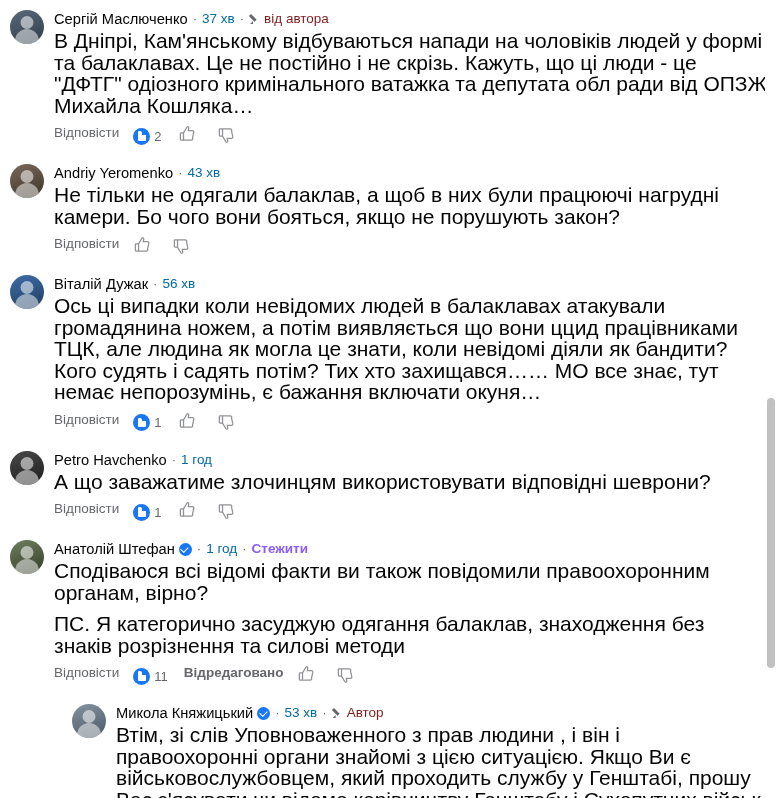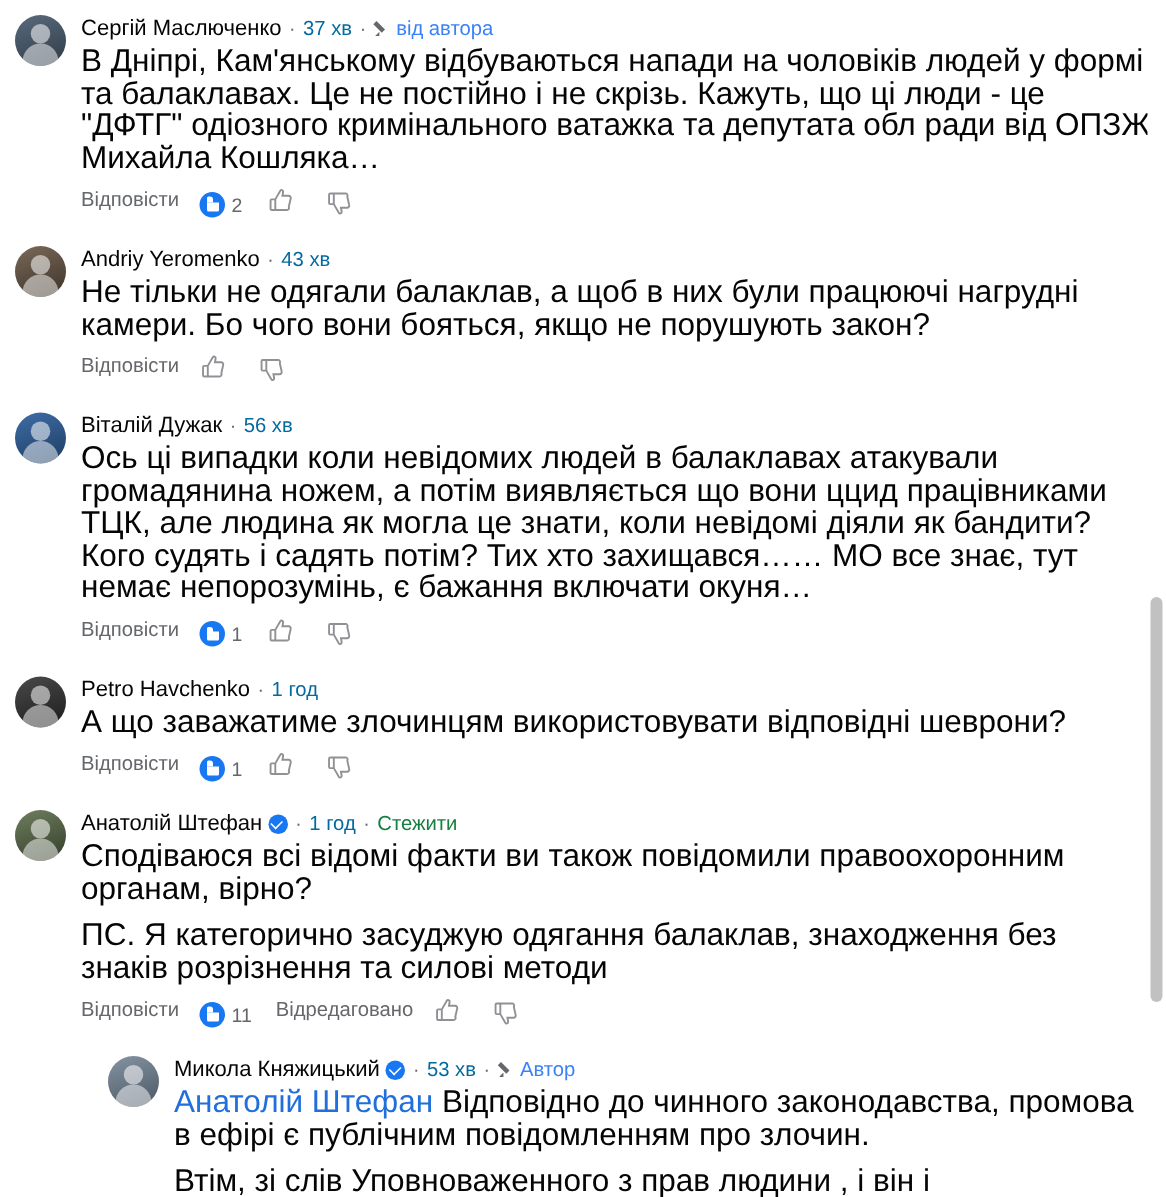--- a/index.html
+++ b/index.html
@@ -110,27 +110,28 @@
   .dot-sep {
     margin: 0 5px;
     color: #65676b;
     font-size: 13px;
   }
   .time {
     color: #0369a1;
     font-size: 13.5px;
   }
   .tag-author {
-    color: #3b82f6;
+    color: #7f1d1d;
     font-size: 13.5px;
   }
   .link-blue {
-    color: #15803d;
+    color: #8b5cf6;
     font-size: 13.5px;
     cursor: pointer;
+    font-weight: bold;
   }
   .pencil-icon {
     display: inline-block;
     width: 12px;
     height: 12px;
     margin-right: 3px;
     position: relative;
     vertical-align: -1px;
   }
   .pencil-icon::before {
@@ -177,20 +178,21 @@
   .reply-btn {
     font-size: 13.5px;
     color: #65676b;
     cursor: pointer;
     margin-right: 14px;
   }
   .edited-label {
     font-size: 13.5px;
     color: #65676b;
     margin-right: 14px;
+    font-weight: bold;
   }
   .reaction-pill {
     display: inline-flex;
     align-items: center;
     margin-right: 16px;
   }
   .like-badge {
     width: 17px;
     height: 17px;
     border-radius: 50%;
@@ -429,21 +431,20 @@
       <div class="body-col">
         <div class="meta-line">
           <span class="author-name">Микола Княжицький</span>
           <span class="verified"></span>
           <span class="dot-sep">·</span>
           <span class="time">53 хв</span>
           <span class="dot-sep">·</span>
           <span class="pencil-icon"></span>
           <span class="tag-author">Автор</span>
         </div>
-        <p class="text-block"><span class="mention">Анатолій Штефан</span><span> Відповідно до чинного законодавства, промова в ефірі є публічним повідомленням про злочин.</span></p>
         <p class="text-block">Втім, зі слів Уповноваженного з прав людини , і він і правоохоронні органи знайомі з цією ситуацією. Якщо Ви є військовослужбовцем, який проходить службу у Генштабі, прошу Вас з'ясувати чи відомо керівництву Генштабу і Сухопутних військ про такі факти і поінформувати мене. Дякую.</p>
       </div>
     </div>
 
   </div>
 
   <div class="scrollbar-track">
     <div class="scrollbar-thumb"></div>
   </div>
 

